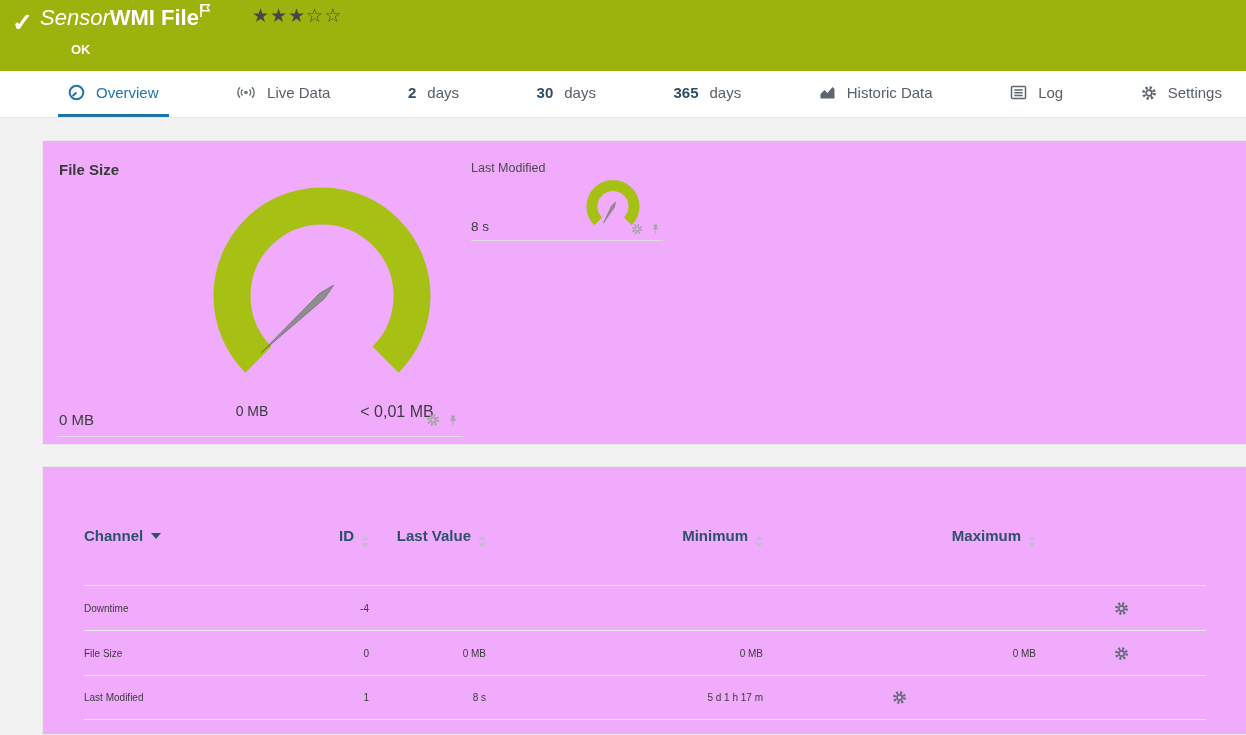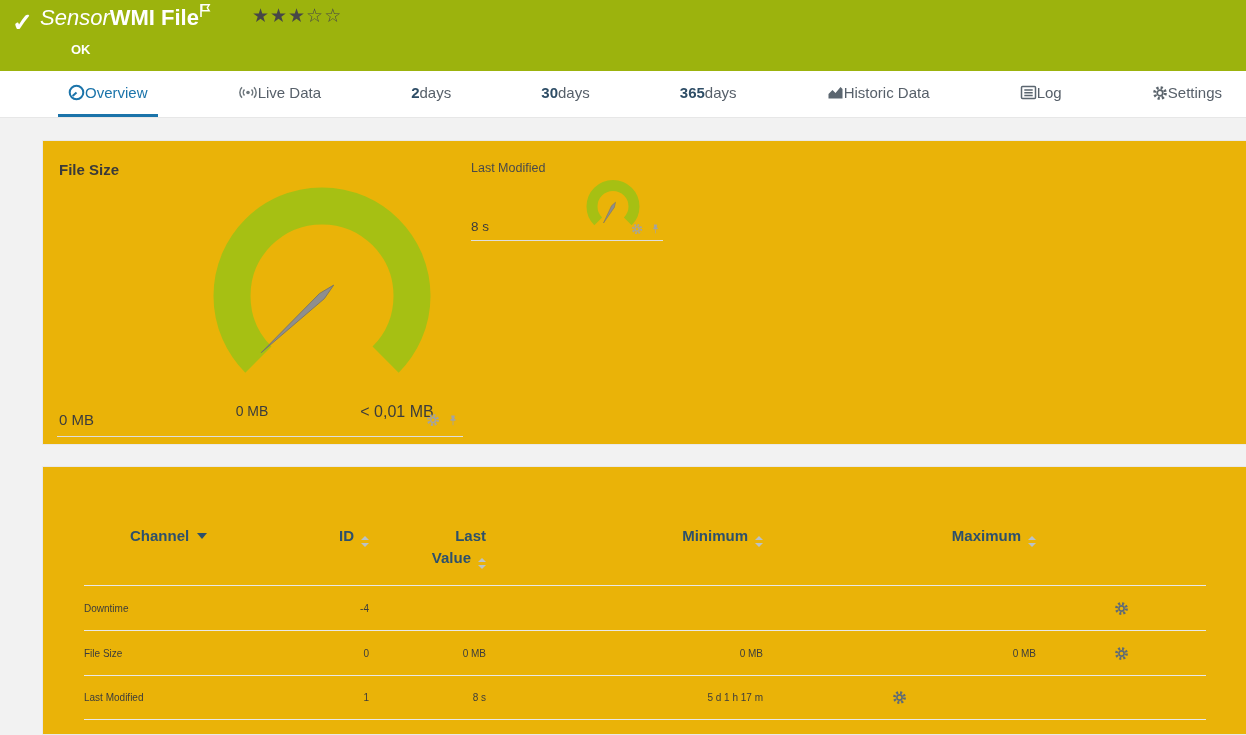--- a/index.html
+++ b/index.html
@@ -13,28 +13,28 @@
   .kicker { font-style:italic; font-weight:400; }
   .tname  { font-weight:700; }
   .hdr-flag { position:relative; top:-7px; }
   .hdr-stars { position:absolute; left:252px; top:4px; font-size:19px; color:#474747; letter-spacing:1px; }
   .hdr-ok { position:absolute; left:71px; top:42px; font-size:13px; font-weight:700; }
 
   
   .tabbar { position:absolute; top:71px; left:0; right:0; height:47px; background:#fff;
             display:flex; align-items:stretch; justify-content:space-between;
             padding:0 14px 0 58px; border-bottom:1px solid #e7e7e7; }
-  .tab { display:flex; align-items:center; gap:0; padding:3px 10px; color:#57606a; font-size:15px;
+  .tab { display:flex; align-items:center; gap:11px; padding:3px 10px; color:#57606a; font-size:15px;
          cursor:pointer; border-bottom:3px solid transparent; white-space:nowrap; }
   .tab svg { display:block; }
   .tab.active { color:#1b74aa; border-bottom-color:#1b74aa; }
   .tab .num { color:#2e4d66; font-weight:700; }
 
   
-  .card { position:absolute; left:42px; right:0; background:#eab308; border:1px solid #e9e9e9; border-right:none; }
+  .card { position:absolute; left:42px; right:0; background:#f0abfc; border:1px solid #e9e9e9; border-right:none; }
   .card-gauges { top:140px; height:305px; }
   .card-table  { top:466px; bottom:0; }
 
   
   .tile-big { position:absolute; left:14px; top:12px; width:406px; height:284px; border-bottom:1px solid #dedede; }
   .tile-big-title { position:absolute; left:2px; top:8px; font-size:15px; font-weight:700; color:#3a3a3a; }
   .gauge-big { position:absolute; left:135px; top:28px; }
   .gmin { position:absolute; left:145px; width:100px; top:250px; text-align:center; font-size:14px; color:#3c3c3c; }
   .gmax { position:absolute; left:270px; width:140px; top:250px; text-align:center; font-size:16px; color:#3c3c3c; }
   .gval-big { position:absolute; left:2px; top:258px; font-size:15px; color:#3c3c3c; }
@@ -51,21 +51,21 @@
 
   
   .tbl { position:absolute; left:41px; top:58px; right:40px; }
   .trow { display:grid; grid-template-columns:200px 85px 117px 277px 273px 1fr; }
   .hrow { min-height:60px; color:#2d506b; font-weight:700; font-size:15px; align-items:start; }
   .drow { height:45px; border-top:1px solid #e8e8e8; font-size:10px; color:#3c3c3c; align-items:center; }
   .drow:last-child { border-bottom:1px solid #e8e8e8; }
   .td-l { text-align:left; }
   .td-r { text-align:right; }
   .td-c { display:flex; justify-content:center; align-items:center; color:#5f6b76; }
-  .hrow > div { cursor:pointer; line-height:1.45;margin-left:46px; }
+  .hrow > div { cursor:pointer; line-height:1.45; }
   .sorticon { display:inline-flex; flex-direction:column; gap:3px; margin-left:7px; vertical-align:1px; }
   .sorticon i { display:block; width:0; height:0; border-left:4px solid transparent; border-right:4px solid transparent; }
   .sorticon .up { border-bottom:4px solid #b9c2c9; }
   .sorticon .dn { border-top:4px solid #b9c2c9; }
   .caret { display:inline-block; margin-left:8px; width:0; height:0; border-left:5px solid transparent;
            border-right:5px solid transparent; border-top:6px solid #2d506b; vertical-align:2px; }
   .rowgear { cursor:pointer; }
 </style>
 </head>
 <body>

